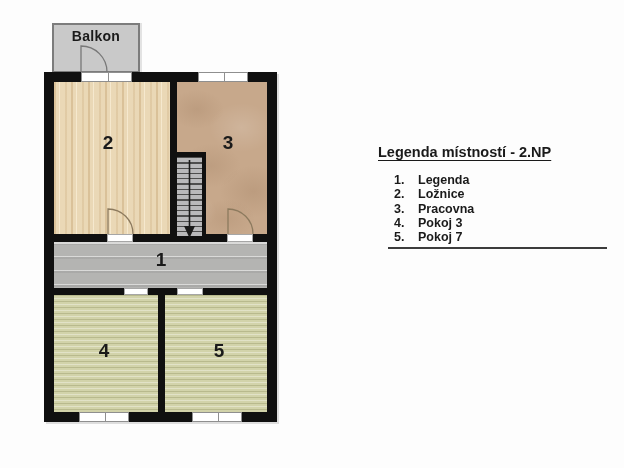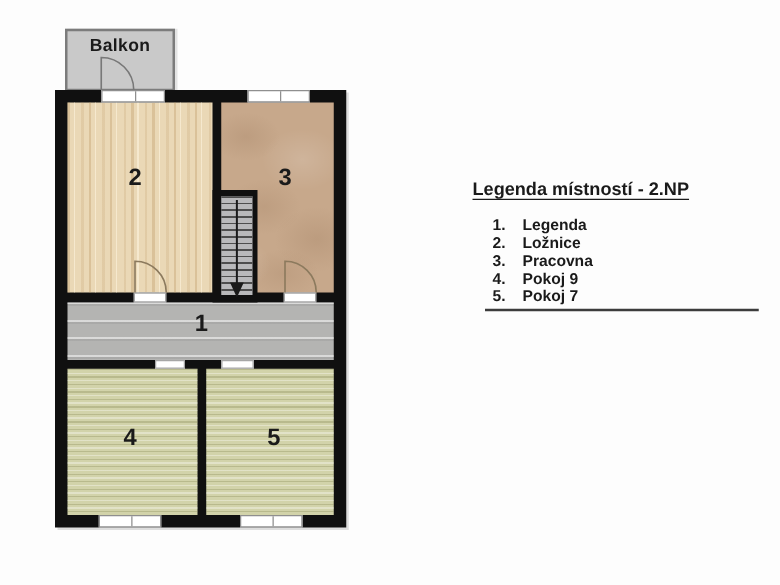--- a/index.html
+++ b/index.html
@@ -140,21 +140,21 @@
       <div class="legend-row">
         <span class="legend-num">2.</span>
         <span class="legend-label">Ložnice</span>
       </div>
       <div class="legend-row">
         <span class="legend-num">3.</span>
         <span class="legend-label">Pracovna</span>
       </div>
       <div class="legend-row">
         <span class="legend-num">4.</span>
-        <span class="legend-label">Pokoj 9</span>
+        <span class="legend-label">Pokoj 3</span>
       </div>
       <div class="legend-row">
         <span class="legend-num">5.</span>
         <span class="legend-label">Pokoj 7</span>
       </div>
     </div>
   </div>
   <div class="legend-rule"></div>
 
 </div>

